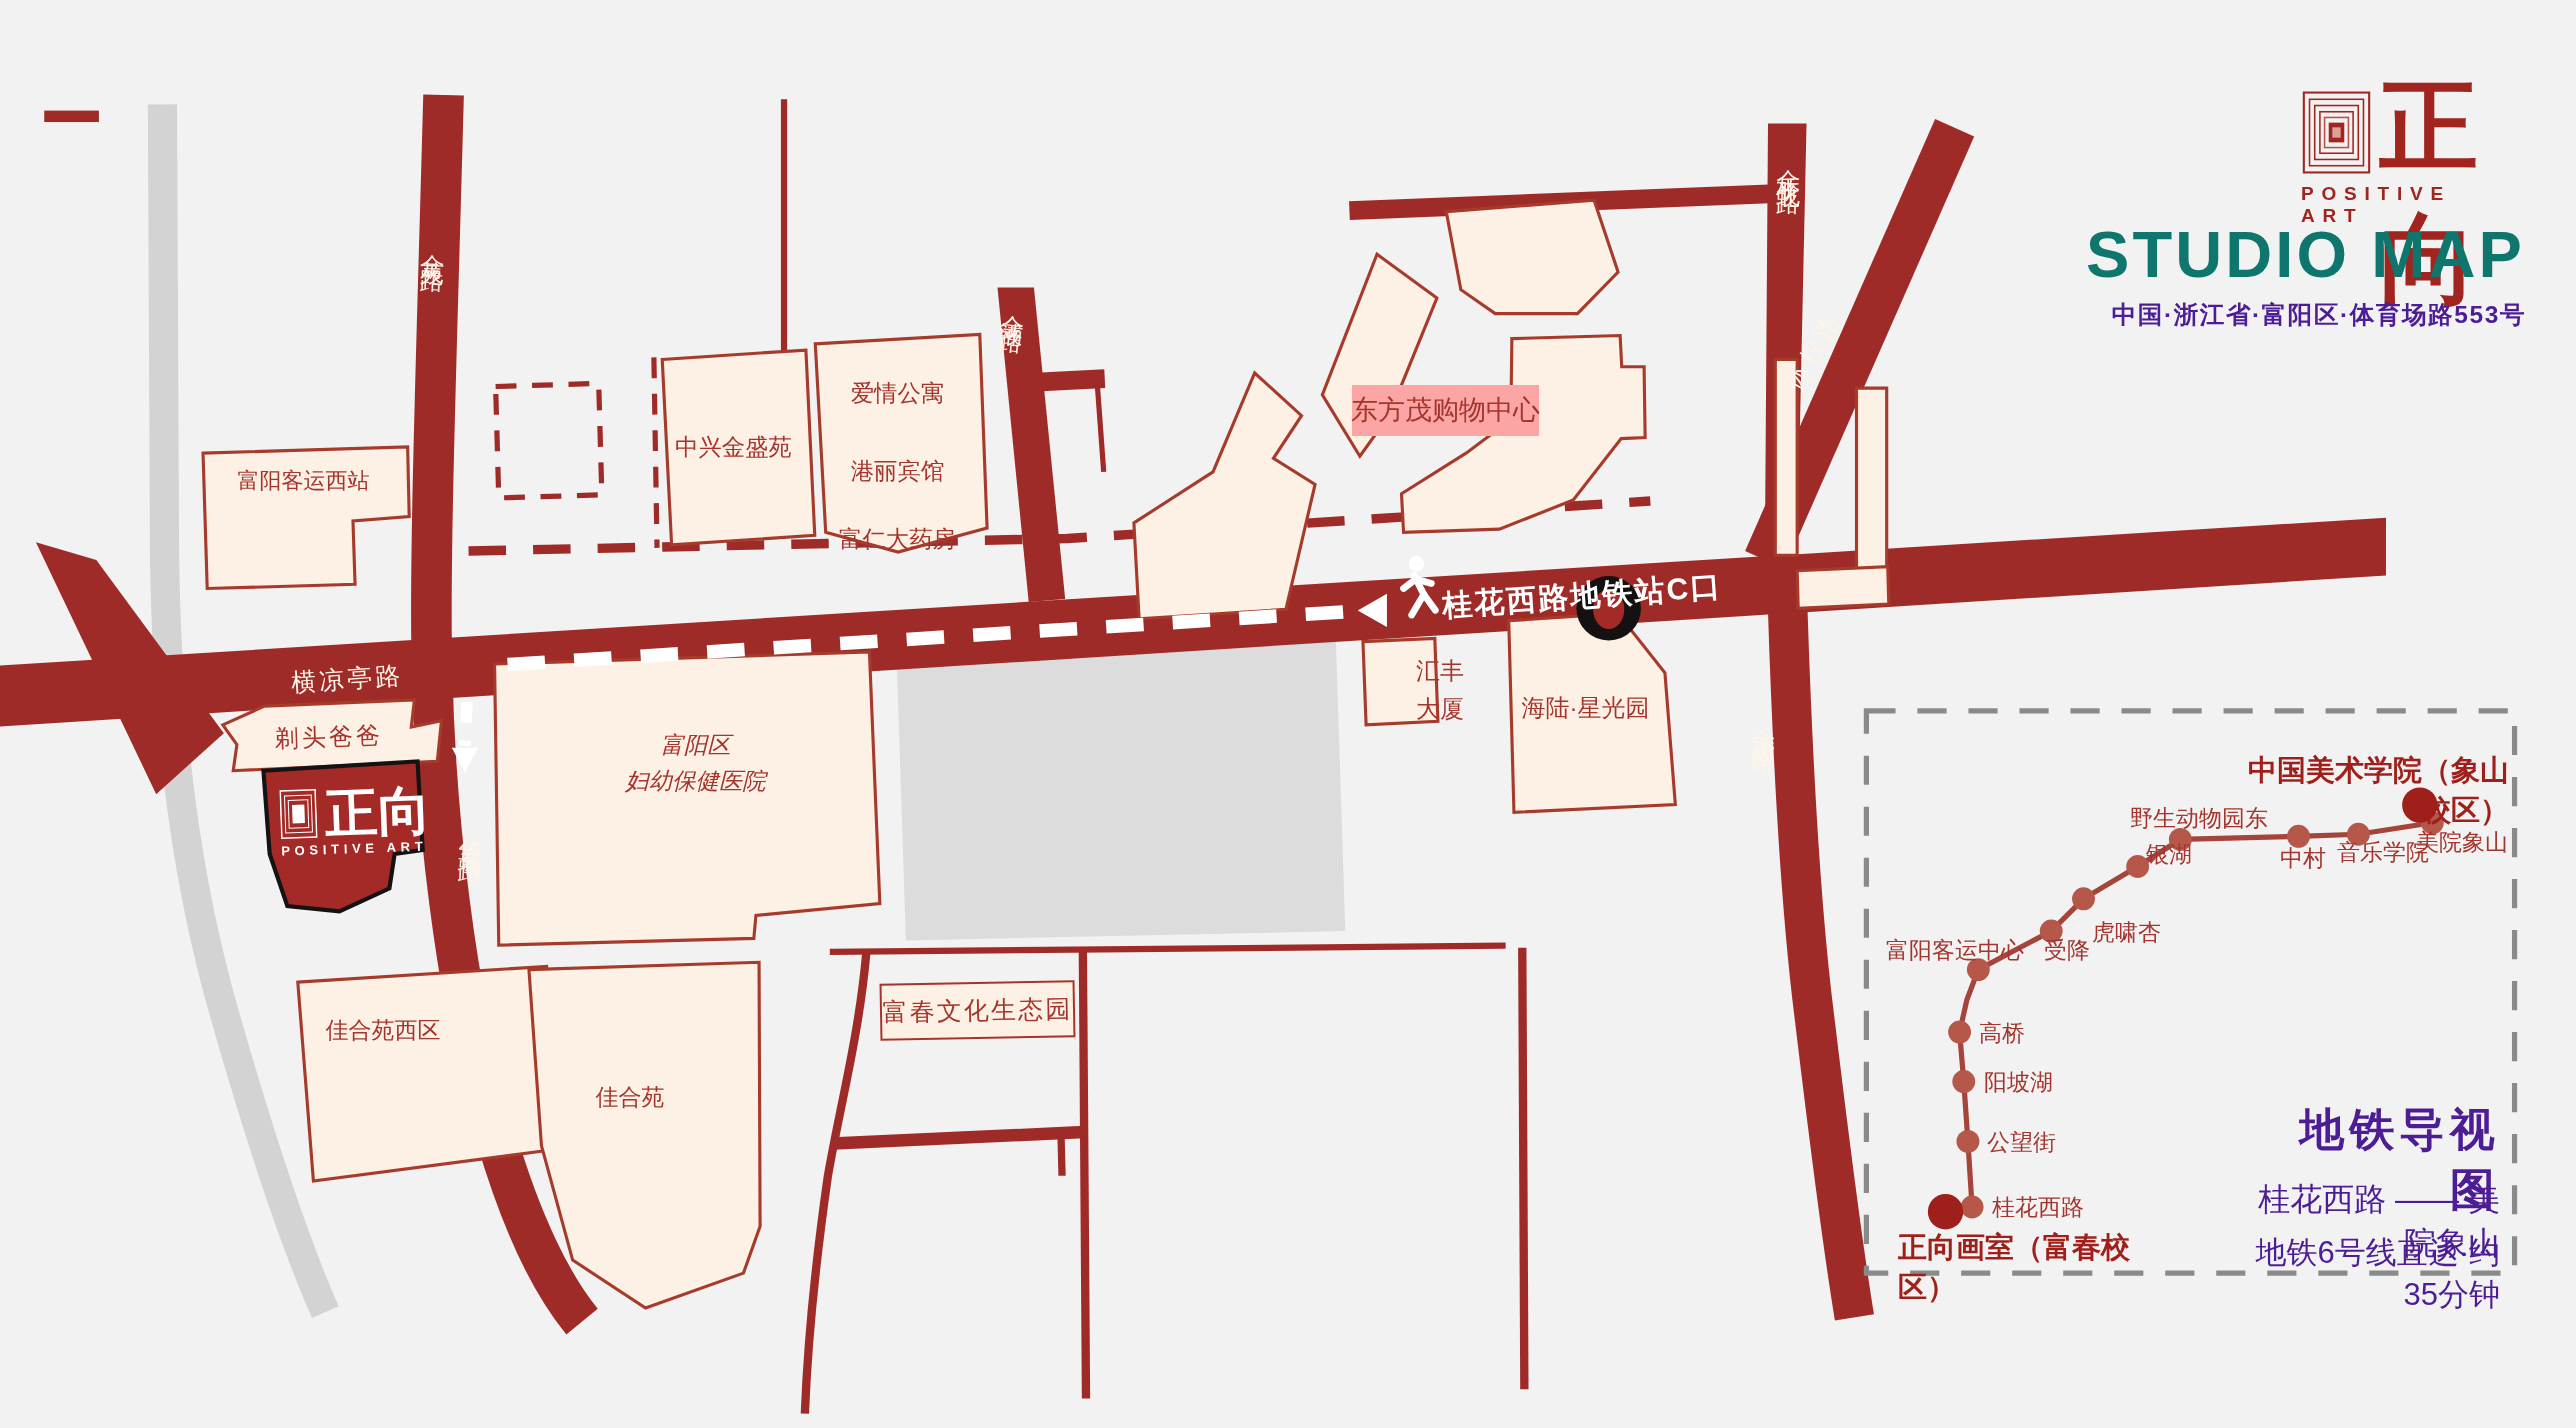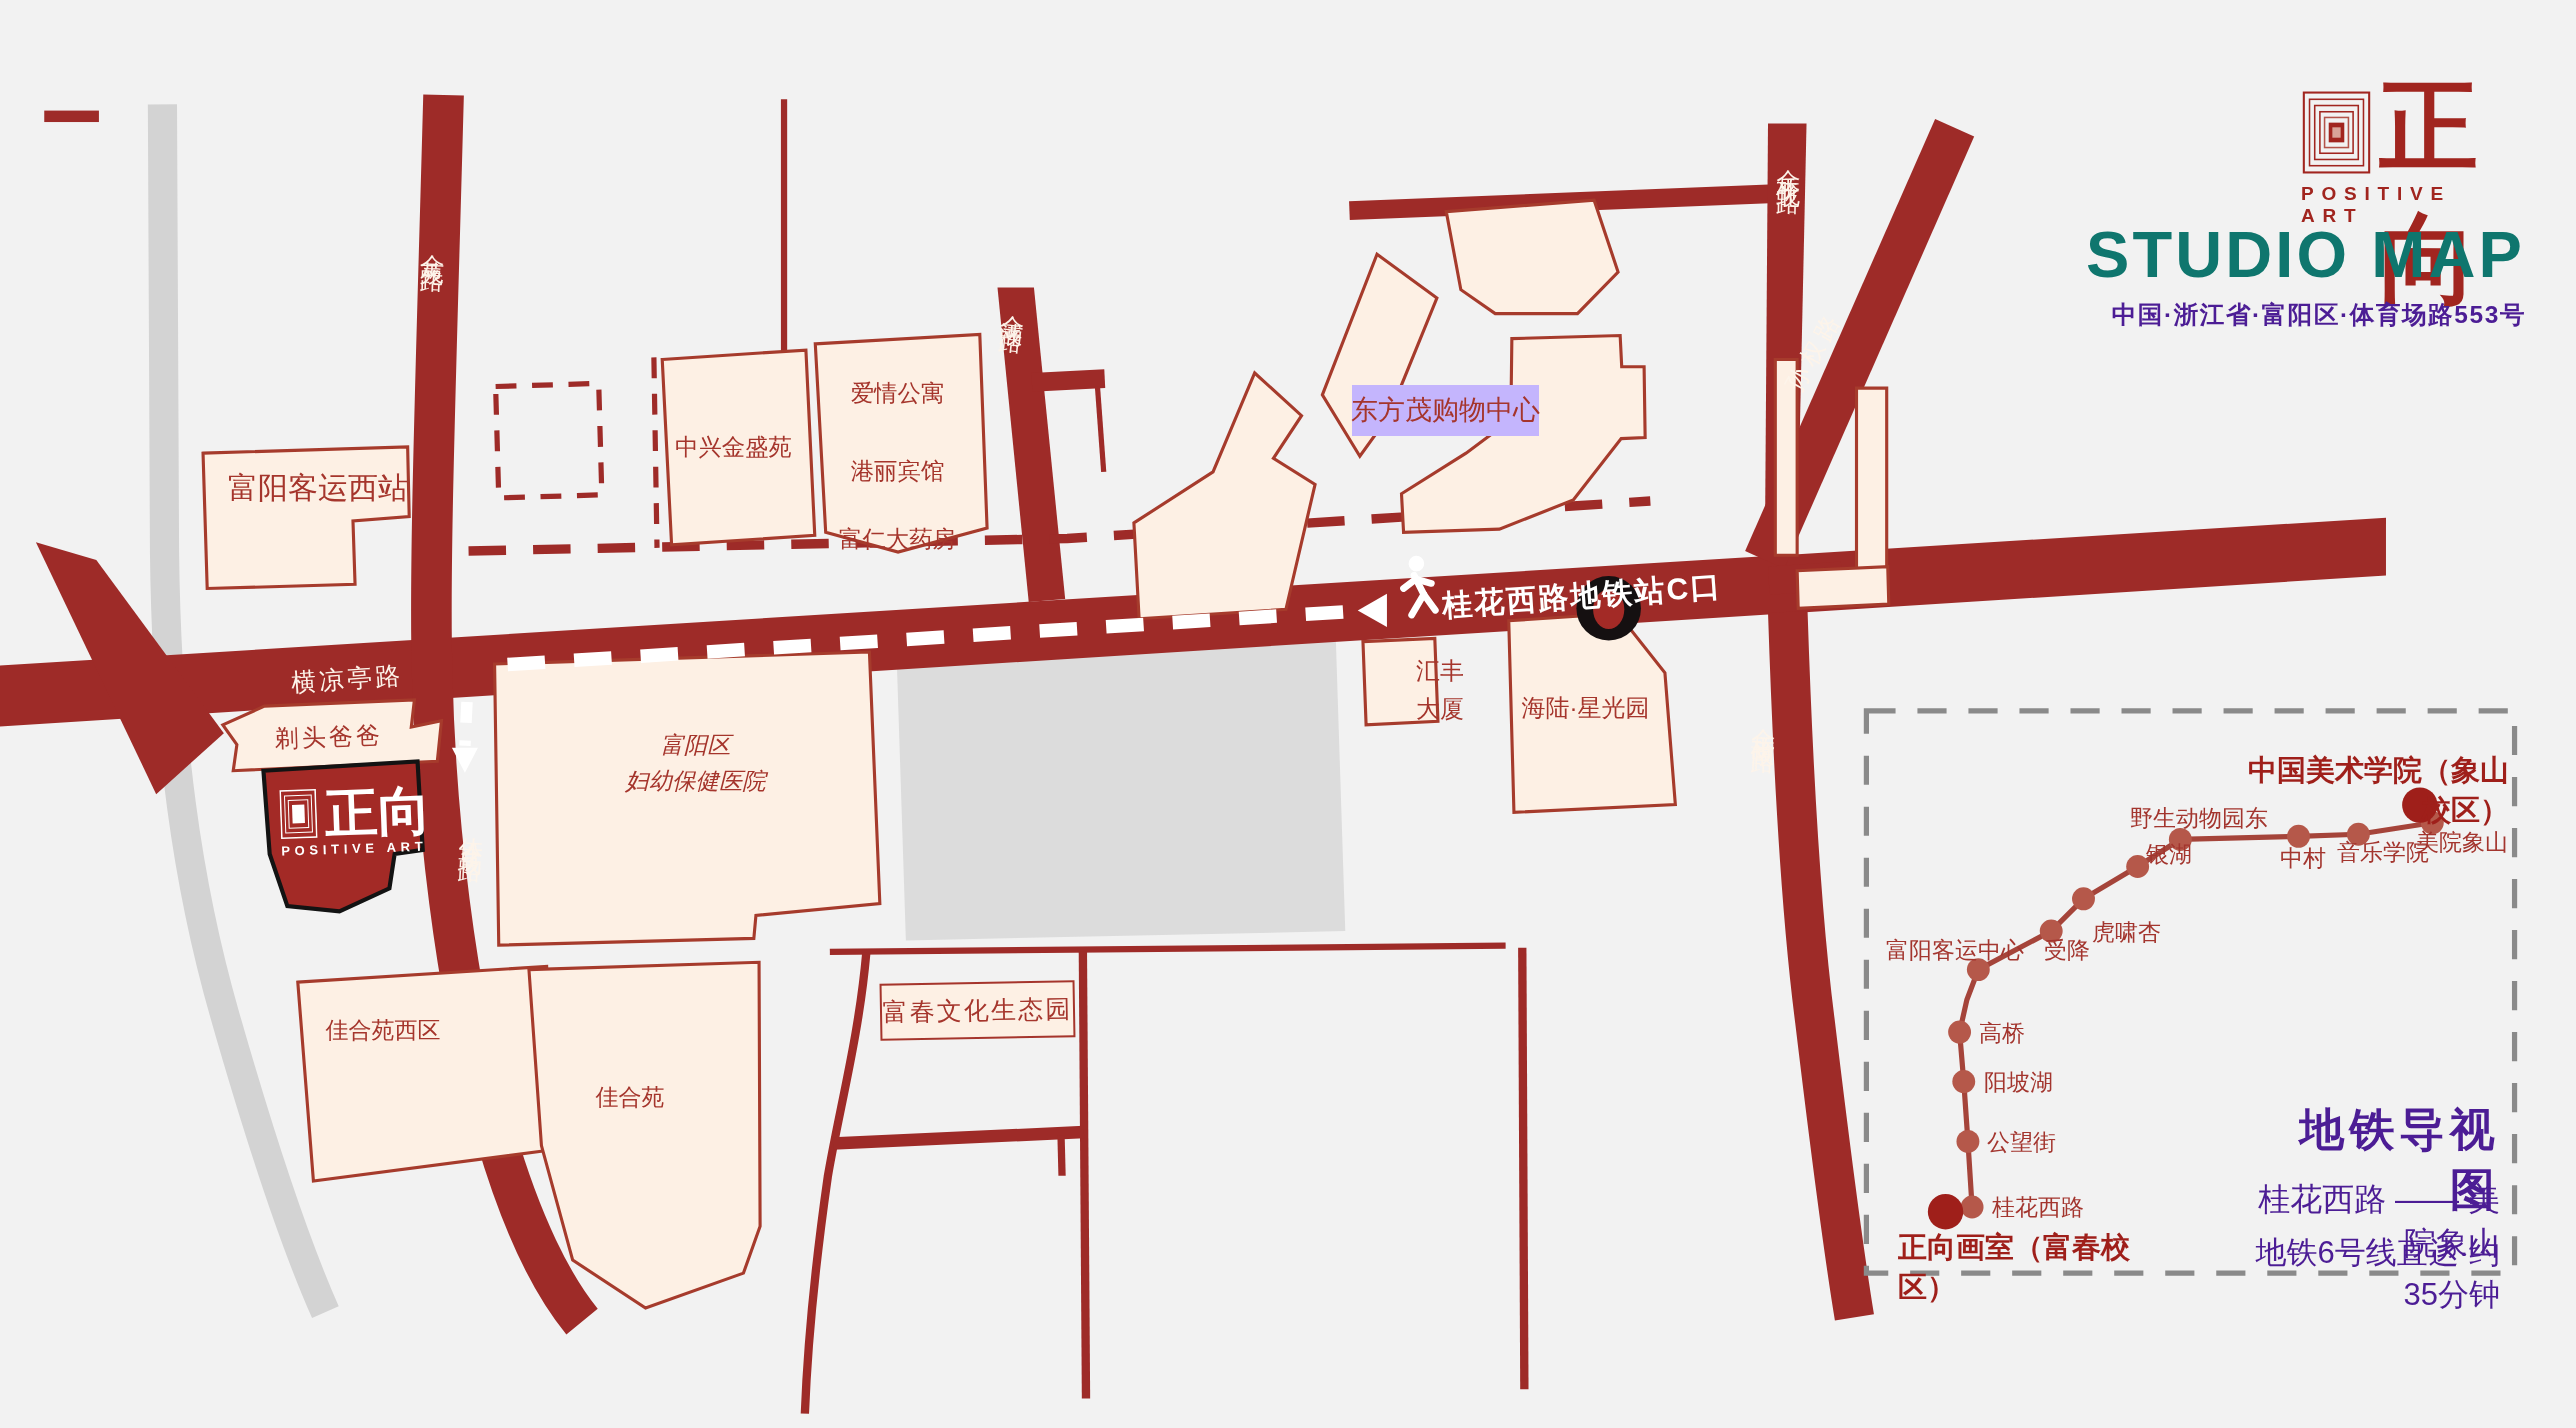--- a/index.html
+++ b/index.html
@@ -4,21 +4,21 @@
 <style>
   html,body{margin:0;padding:0;}
   body{font-family:"Liberation Sans", sans-serif;}
   .stage{position:relative;width:2576px;height:1429px;background:#f2f2f2;overflow:hidden;}
   .stage svg.mapcanvas{position:absolute;left:0;top:0;width:2576px;height:1429px;}
   .lbl{position:absolute;color:#a5352c;font-size:24px;line-height:1.35;white-space:nowrap;}
   .lbl.center{text-align:center;}
   .white{color:#fdf4ea;}
   .vtext{writing-mode:vertical-rl;text-orientation:upright;letter-spacing:7.3px;}
   .banner-text{color:#ffffff;font-weight:bold;font-size:30px;letter-spacing:2.1px;}
-  .graybox{background:#c4b5fd;display:flex;align-items:center;justify-content:center;}
+  .graybox{background:#fca5a5;display:flex;align-items:center;justify-content:center;}
   .parkbox{background:#fdf0e4;border:2.6px solid #a5352c;display:flex;align-items:center;justify-content:center;}
   .hdr-cn{font-family:"DejaVu Serif", serif;font-weight:bold;}
   .metro-lbl{font-size:23px;color:#a3352e;}
   .metro-endpoint{font-size:29px;font-weight:bold;color:#9f1f1a;}
   .blk{color:#4c1d95;}
   .nested-squares{display:block;}
 </style>
 </head>
 <body>
 
@@ -115,21 +115,21 @@
 
   <div class="lbl white vtext" style="left:415px;top:235px;height:115px;transform:rotate(2deg);">金苑路</div>
   <div class="lbl white vtext" style="left:993px;top:296px;height:115px;transform:rotate(6deg);">金浦路</div>
   <div class="lbl white vtext" style="left:1771px;top:150px;height:177px;transform:rotate(1deg);">金桥北路</div>
   <div class="lbl white vtext" style="left:1745px;top:709px;height:177px;transform:rotate(2deg);">金桥南路</div>
   <div class="lbl white" style="left:1766px;top:328px;width:104px;transform:rotate(-61deg);letter-spacing:5.2px;">孙权路</div>
   <div class="lbl white" style="left:291px;top:662px;width:125px;transform:rotate(-4deg);letter-spacing:3.1px;font-size:25px;">横凉亭路</div>
   <div class="lbl white vtext" style="left:452px;top:818px;height:156px;transform:rotate(3deg);">体育场路</div>
   <div class="lbl banner-text" style="left:1442px;top:577px;width:250px;text-align:center;transform:rotate(-4deg);">桂花西路地铁站C口</div>
 
-  <div class="lbl center" style="left:228px;top:468px;width:151px;font-size:30px;">富阳客运西站</div>
+  <div class="lbl center" style="left:228px;top:468px;width:151px;font-size:22px;font-family:Liberation Mono, monospace;">富阳客运西站</div>
   <div class="lbl center" style="left:671px;top:432px;width:125px;font-size:23.4px;">中兴金盛苑</div>
   <div class="lbl center" style="left:830px;top:378px;width:135px;font-size:23.4px;">爱情公寓</div>
   <div class="lbl center" style="left:830px;top:456px;width:135px;font-size:23.4px;">港丽宾馆</div>
   <div class="lbl center" style="left:817px;top:524px;width:161px;font-size:23.4px;">富仁大药房</div>
   <div class="graybox" style="position:absolute;left:1352px;top:385px;width:187px;height:51px;">
     <span class="lbl" style="position:static;font-size:27px;">东方茂购物中心</span>
   </div>
   <div class="lbl center" style="left:1374px;top:652px;width:52px;font-size:24px;line-height:1.6;margin-left:40px;">
     <div>汇丰</div>
     <div>大厦</div>

